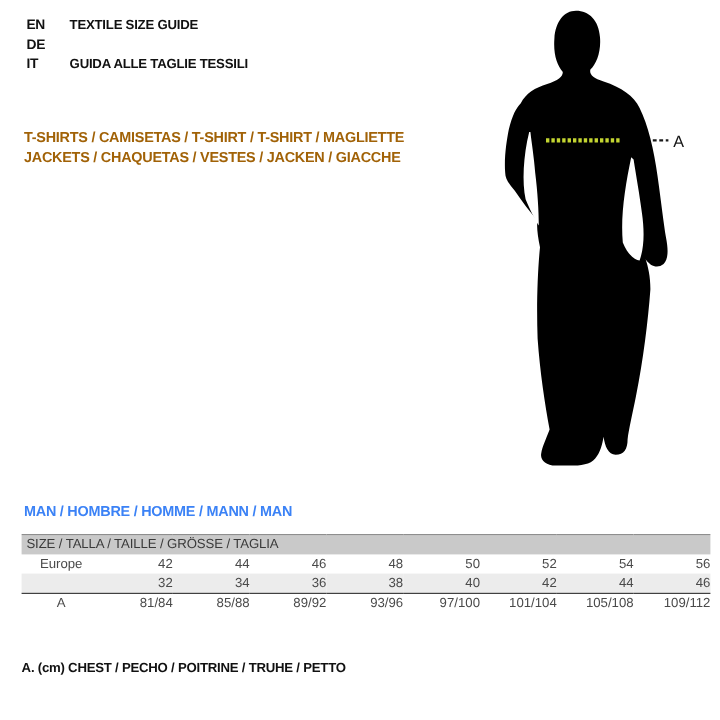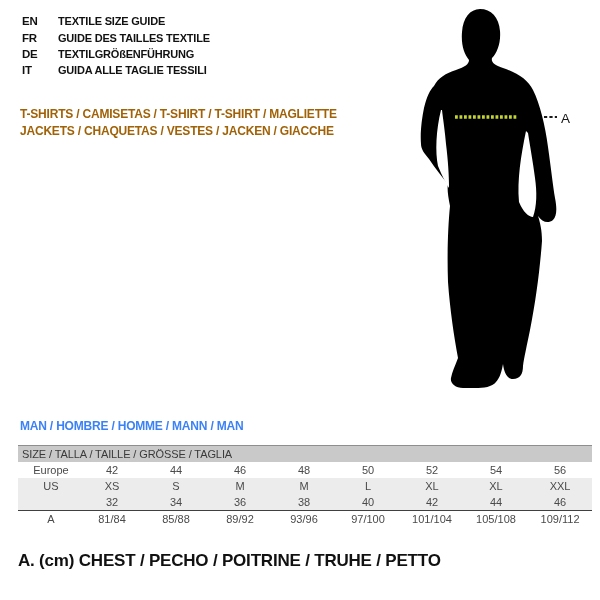--- a/index.html
+++ b/index.html
@@ -24,48 +24,43 @@
   .section-title { position:absolute; left:20px; top:419px; font-size:12px; font-weight:700;
                    color:#3b82f6; letter-spacing:-0.2px; }
 
   
   .size-table { position:absolute; left:18px; top:445px; width:574px;
                 border-collapse:collapse; table-layout:fixed; }
   .size-table th { background:#c9c9c9; border-top:1px solid #8e8e8e; height:16px;
                    font-size:11px; font-weight:400; color:#3a3a3a; text-align:left;
                    padding:0 0 0 4px; letter-spacing:-0.1px;margin-top:25px; }
   .size-table td { height:16px; font-size:11px; font-weight:400; color:#4a4a4a;
-                   text-align:center; padding:0; white-space:nowrap; }
+                   text-align:right; padding:0; white-space:nowrap; }
   .size-table td.row-label { text-align:center; padding-left:4px; }
   .size-table col.c-label { width:62px; }
   .size-table col.c-val { width:64px; }
   .size-table tr.stripe { background:#ececec; }
   .size-table tr.rule td { border-bottom:1px solid #404040; }
 
   
-  .footnote { position:absolute; left:18px; top:551px; font-size:17px; font-weight:700;
+  .footnote { position:absolute; left:18px; top:551px; font-size:11px; font-weight:700;
               color:#111; letter-spacing:-0.2px; }
 </style>
 </head>
 <body>
 
 <div class="canvas">
 
   <div class="lang-list" id="langList">
       <div class="lang-row">
         <span class="lang-code">EN</span>
         <span class="lang-label">TEXTILE SIZE GUIDE</span>
       </div>
       <div class="lang-row">
-        <span class="lang-code">FR</span>
-        <span class="lang-label">GUIDE DES TAILLES TEXTILE</span>
-      </div>
-      <div class="lang-row">
         <span class="lang-code">DE</span>
-        <span class="lang-label">TEXTILGRÖßENFÜHRUNG</span>
       </div>
       <div class="lang-row">
         <span class="lang-code">IT</span>
         <span class="lang-label">GUIDA ALLE TAGLIE TESSILI</span>
       </div>
     </div>
 
   <div class="categories" id="catList">
       <div class="category-line">T-SHIRTS / CAMISETAS / T-SHIRT / T-SHIRT / MAGLIETTE</div>
       <div class="category-line">JACKETS / CHAQUETAS / VESTES / JACKEN / GIACCHE</div>
@@ -141,31 +136,20 @@
           <td class="row-label">Europe</td>
           <td>42</td>
           <td>44</td>
           <td>46</td>
           <td>48</td>
           <td>50</td>
           <td>52</td>
           <td>54</td>
           <td>56</td>
         </tr>
-        <tr class="stripe">
-          <td class="row-label">US</td>
-          <td>XS</td>
-          <td>S</td>
-          <td>M</td>
-          <td>M</td>
-          <td>L</td>
-          <td>XL</td>
-          <td>XL</td>
-          <td>XXL</td>
-        </tr>
         <tr class="stripe rule">
           <td class="row-label"></td>
           <td>32</td>
           <td>34</td>
           <td>36</td>
           <td>38</td>
           <td>40</td>
           <td>42</td>
           <td>44</td>
           <td>46</td>

